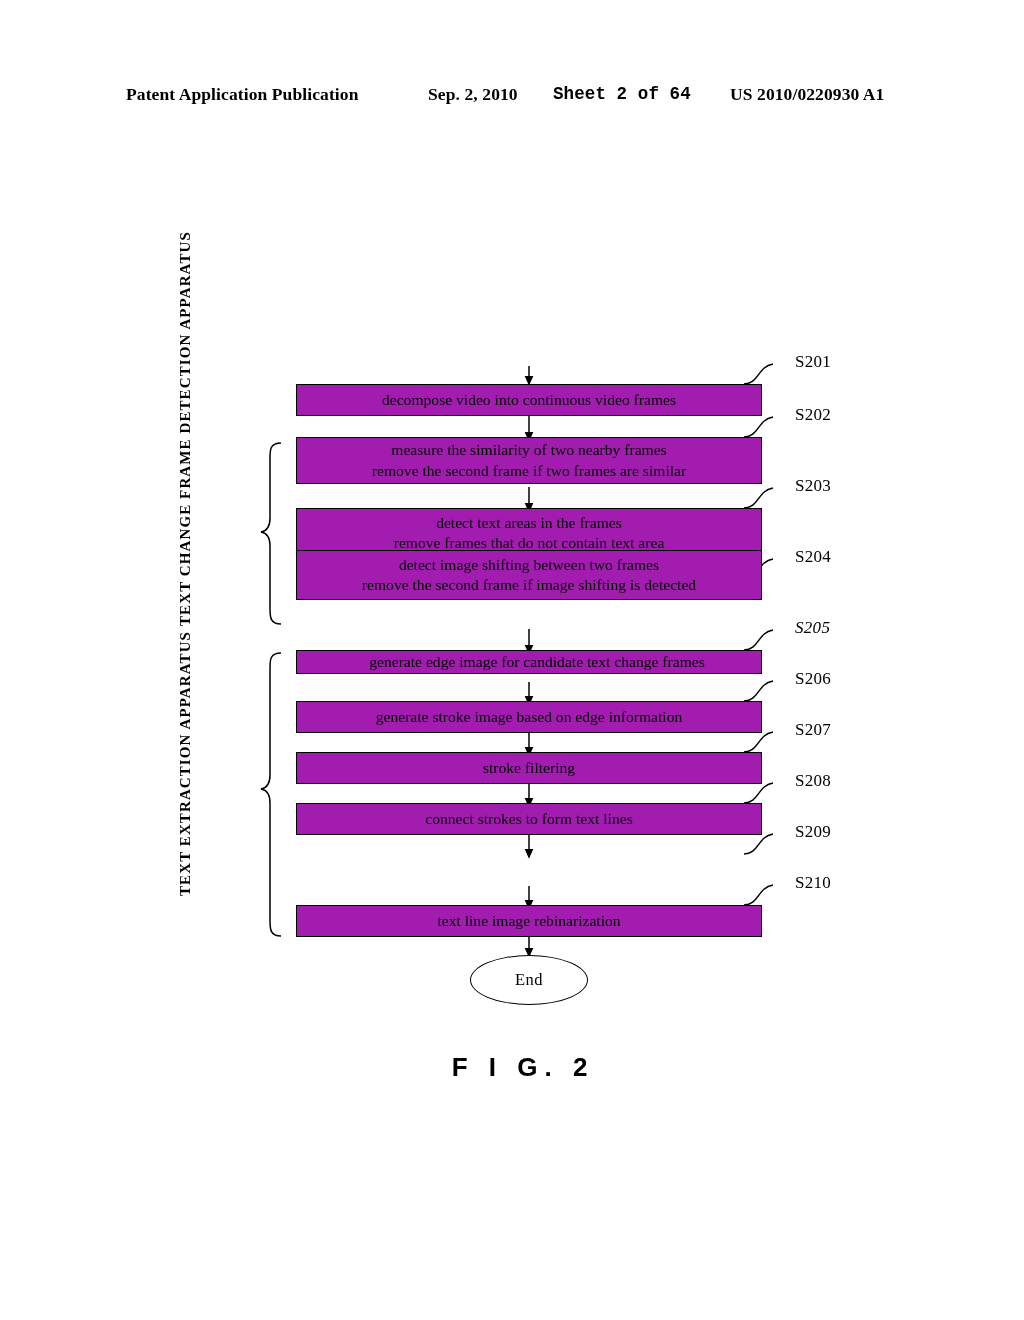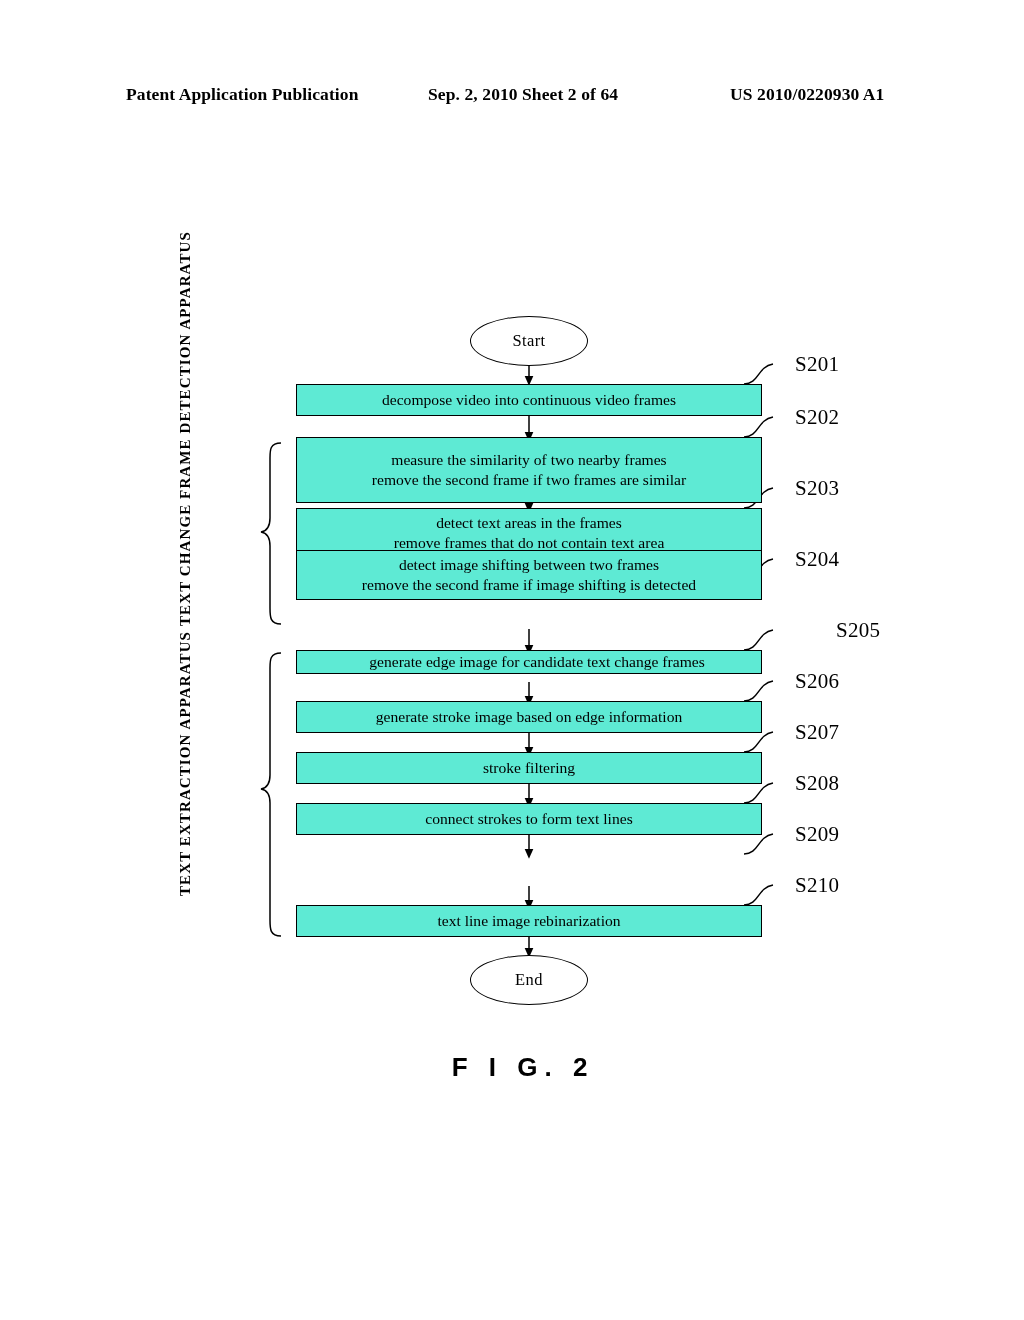--- a/index.html
+++ b/index.html
@@ -34,21 +34,22 @@
   #doc-header .h-pub {
     position: absolute;
     left: 126px;
   }
   #doc-header .h-date {
     position: absolute;
     left: 428px;
   }
   #doc-header .h-sheet {
     position: absolute;
-    left: 522px;
+    left: 553px;
+    font-family: Liberation Mono, monospace;
   }
   #doc-header .h-patno {
     position: absolute;
     left: 730px;
   }
 
   
   #flowchart {
     position: absolute;
     left: 0;
@@ -84,37 +85,37 @@
   #node-start { left: 470px; top: 316px; }
   #node-end   { left: 470px; top: 955px; }
 
   
   .process-box {
     position: absolute;
     left: 296px;
     width: 466px;
     border: 1.6px solid #000;
     box-sizing: border-box;
-    background: #5eead4;
+    background: #a21caf;
     display: flex;
     flex-direction: column;
     align-items: center;
     justify-content: center;
   }
   .process-box .box-line {
     font-size: 15.6px;
     line-height: 20.5px;
     white-space: nowrap;
     text-align: center;
   }
 
   
   .step-label {
     position: absolute;
-    font-size: 21px;
+    font-size: 17px;
     letter-spacing: 0.3px;
     white-space: nowrap;
   }
 
   
   .group-label {
     position: absolute;
     font-size: 15px;
     font-weight: bold;
     letter-spacing: 1.1px;
@@ -209,29 +210,26 @@
       <path d="M281,653
                C270,653 270,660 270,668
                L270,775
                C270,784 267,788 261,789
                C267,790 270,794 270,803
                L270,920
                C270,929 270,936 281,936"></path>
     </g>
   </svg>
 
-  <div class="terminator" id="node-start">
-    <span class="term-label">Start</span>
-  </div>
 
   <div class="process-box" style="top:384px;height:32px;">
     <div class="box-line">decompose video into continuous video frames</div>
   </div>
 
-  <div class="process-box" style="top:437px;height:66px;">
+  <div class="process-box" style="top:437px;height:47px;">
     <div class="box-line">measure the similarity of two nearby frames</div>
     <div class="box-line">remove the second frame if two frames are similar</div>
   </div>
 
   <div class="process-box" style="top:508px;height:50px;">
     <div class="box-line">detect text areas in the frames</div>
     <div class="box-line">remove frames that do not contain text area</div>
   </div>
 
   <div class="process-box" style="top:550px;height:50px;">
@@ -261,21 +259,21 @@
   </div>
 
   <div class="terminator" id="node-end">
     <span class="term-label">End</span>
   </div>
 
   <span class="step-label" style="left:795px;top:352px;">S201</span>
   <span class="step-label" style="left:795px;top:405px;">S202</span>
   <span class="step-label" style="left:795px;top:476px;">S203</span>
   <span class="step-label" style="left:795px;top:547px;">S204</span>
-  <span class="step-label" style="left:836px;top:618px;">S205</span>
+  <span class="step-label" style="left:795px;top:618px;font-style:italic;">S205</span>
   <span class="step-label" style="left:795px;top:669px;">S206</span>
   <span class="step-label" style="left:795px;top:720px;">S207</span>
   <span class="step-label" style="left:795px;top:771px;">S208</span>
   <span class="step-label" style="left:795px;top:822px;">S209</span>
   <span class="step-label" style="left:795px;top:873px;">S210</span>
 
   <div class="group-label" id="group-label-0">TEXT CHANGE FRAME
 DETECTION APPARATUS</div>
   <div class="group-label" id="group-label-1">TEXT EXTRACTION
 APPARATUS</div>

